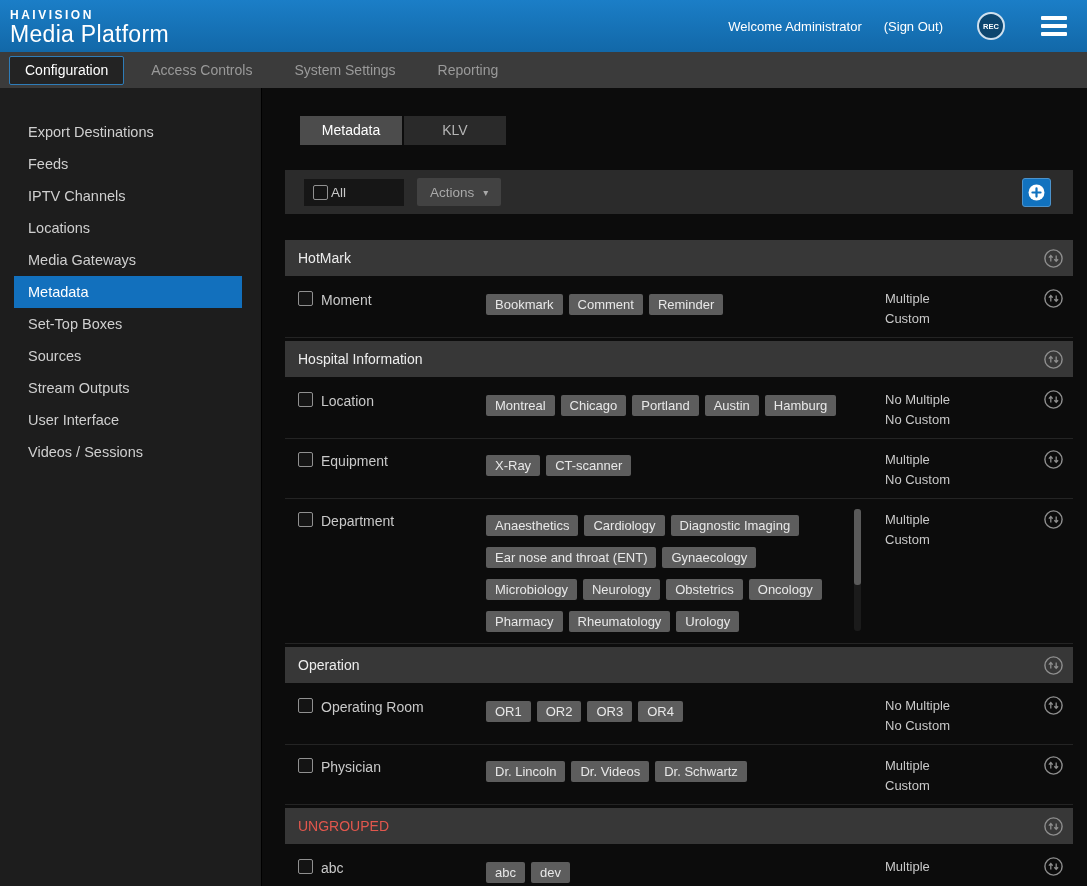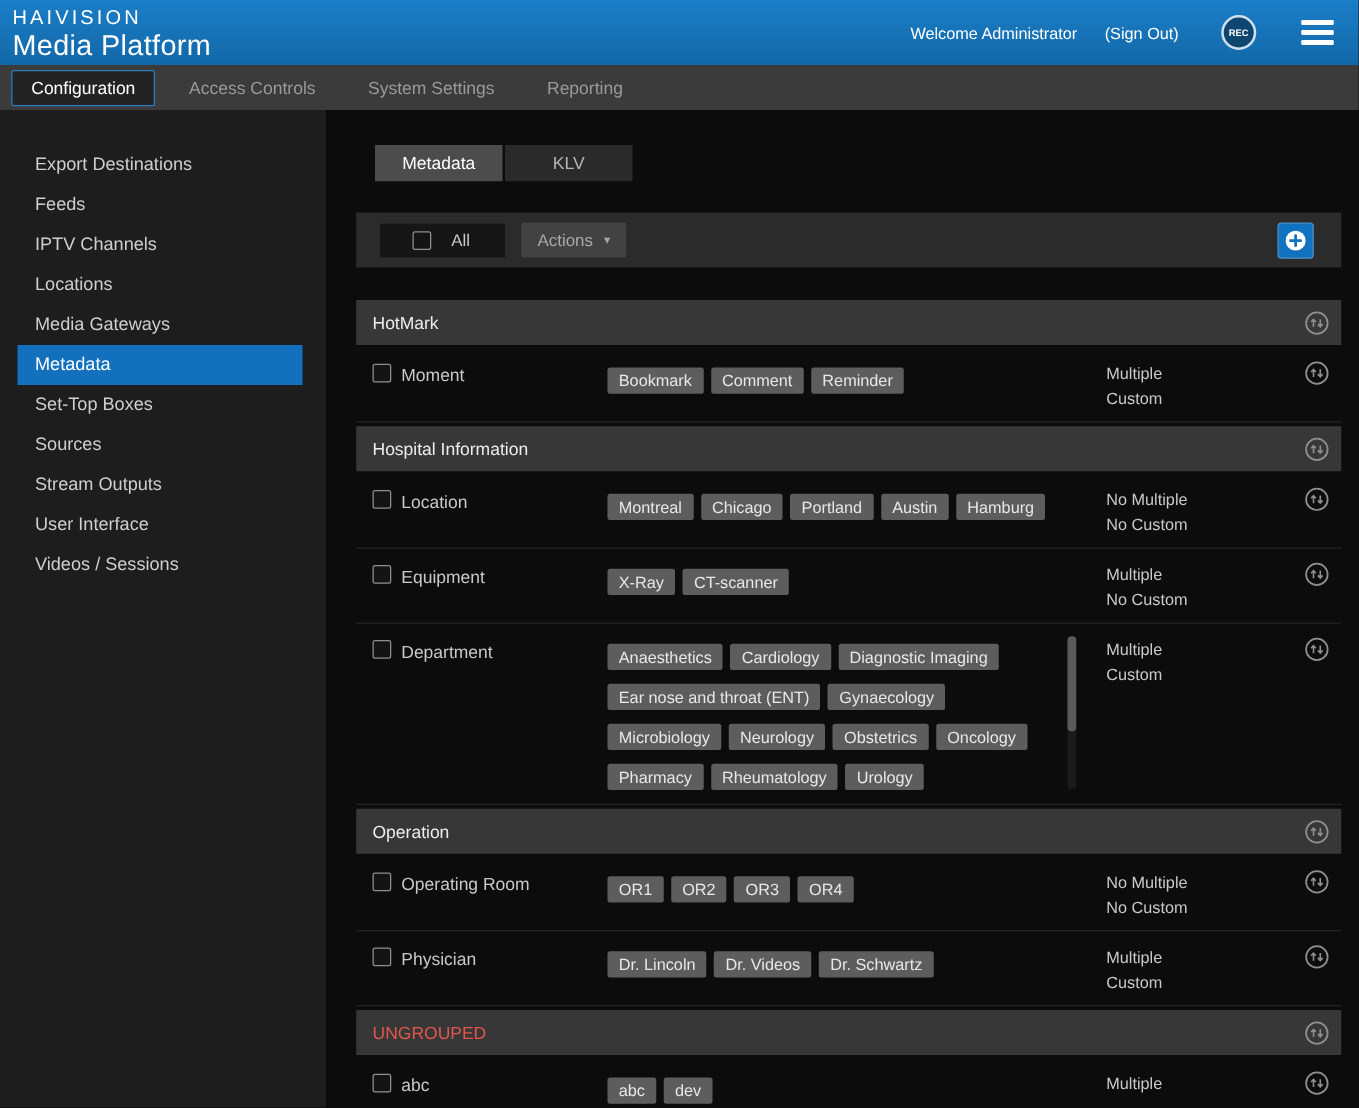--- a/index.html
+++ b/index.html
@@ -2,21 +2,21 @@
 <html><head>
 <meta charset="utf-8">
 <style>
 *{box-sizing:border-box;margin:0;padding:0}
 html,body{width:1087px;height:886px;overflow:hidden}
 body{background:#0c0c0c;font-family:"Liberation Sans",sans-serif;position:relative}
 
 
 .header{height:52px;background:linear-gradient(#1b7ec7,#1268a8);display:flex;align-items:center;padding:0 18px 0 10px}
 .brand{display:flex;flex-direction:column;line-height:1;cursor:default}
-.brand-top{color:#fff;font-size:16px;font-weight:normal;letter-spacing:2.5px;margin:3px 0 2px}
+.brand-top{color:#fff;font-size:12px;font-weight:bold;letter-spacing:2.5px;margin:3px 0 2px}
 .brand-bottom{color:#fff;font-size:23px;font-weight:400;letter-spacing:.3px}
 .header-right{margin-left:auto;display:flex;align-items:center;gap:34px}
 .welcome{color:#fff;font-size:13px}
 .signout{color:#fff;font-size:13px;cursor:pointer}
 .rec-badge{width:28px;height:28px;border-radius:50%;background:#0d466f;border:2px solid #cfe0ee;color:#fff;font-size:7.5px;font-weight:bold;display:flex;align-items:center;justify-content:center;cursor:pointer}
 .burger{display:flex;flex-direction:column;gap:4px;cursor:pointer;padding:4px 2px}
 .burger span{display:block;width:26px;height:4px;background:#fff;border-radius:1px}
 
 
 .navbar{height:36px;background:#3b3b3b;display:flex;align-items:center}
@@ -30,21 +30,21 @@
 .side-item.active{background:#1270bd;color:#fff}
 .main{flex:1;padding:28px 14px 0 23px;min-width:0}
 
 
 .content-tabs{display:flex;gap:2px;padding-left:15px}
 .ctab{min-width:102px;height:29px;line-height:29px;text-align:center;font-size:14px;padding:0 12px;background:#2a2a2a;color:#b5b5b5;cursor:pointer}
 .ctab.active{background:#4c4c4c;color:#fff}
 
 
 .toolbar{margin-top:25px;height:44px;background:#2b2b2b;display:flex;align-items:center;padding:0 22px 0 19px}
-.all-box{width:100px;height:27px;background:#161616;display:flex;align-items:center;gap:16px;padding-left:26px;cursor:pointer}
+.all-box{width:100px;height:27px;background:#161616;display:flex;align-items:center;gap:3px;padding-left:9px;cursor:pointer}
 .all-label{color:#c9c9c9;font-size:13.5px}
 .cb{width:15px;height:15px;border:1px solid #909090;background:#141414;border-radius:2px;display:inline-block;flex:none;cursor:pointer}
 .actions-btn{margin-left:13px;height:28px;background:#424242;color:#a9a9a9;font-size:13.5px;display:flex;align-items:center;gap:9px;padding:0 13px;border-radius:2px;cursor:pointer}
 .caret{font-size:10px;color:#a9a9a9}
 .spacer{flex:1}
 .add-btn{width:29px;height:29px;background:#1172bf;border:1px solid #4c93cc;border-radius:3px;display:flex;align-items:center;justify-content:center;cursor:pointer}
 
 
 .table{margin-top:26px}
 .thead{height:36px;background:linear-gradient(#616161,#4c4c4c);display:flex;align-items:center;color:#fff;font-size:14px}

